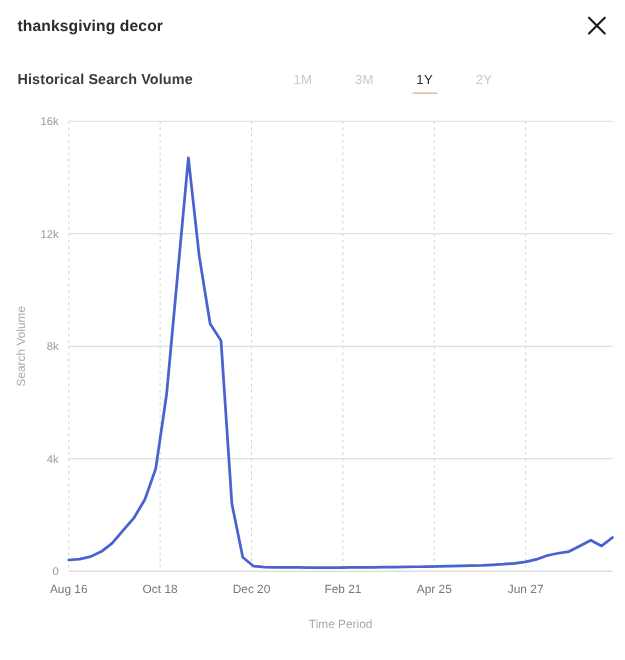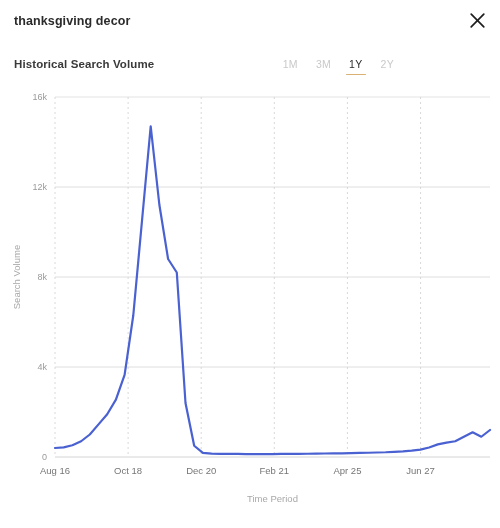--- a/index.html
+++ b/index.html
@@ -57,21 +57,21 @@
     font-size: 11.5px;
     font-weight: bold;
     color: #3a3a3a;
     letter-spacing: 0.1px;
   }
   .range-tabs {
     position: absolute;
     right: 14px; top: 2px;
     display: flex;
     align-items: flex-start;
-    gap: 0px;
+    gap: 16px;
   }
   .range-tab {
     position: relative;
     font-size: 10.5px;
     color: #c9c9c9;
     letter-spacing: 0.3px;
     padding: 2px 9px 7px 9px;
     cursor: pointer;
     font-weight: normal;
     white-space: nowrap;

